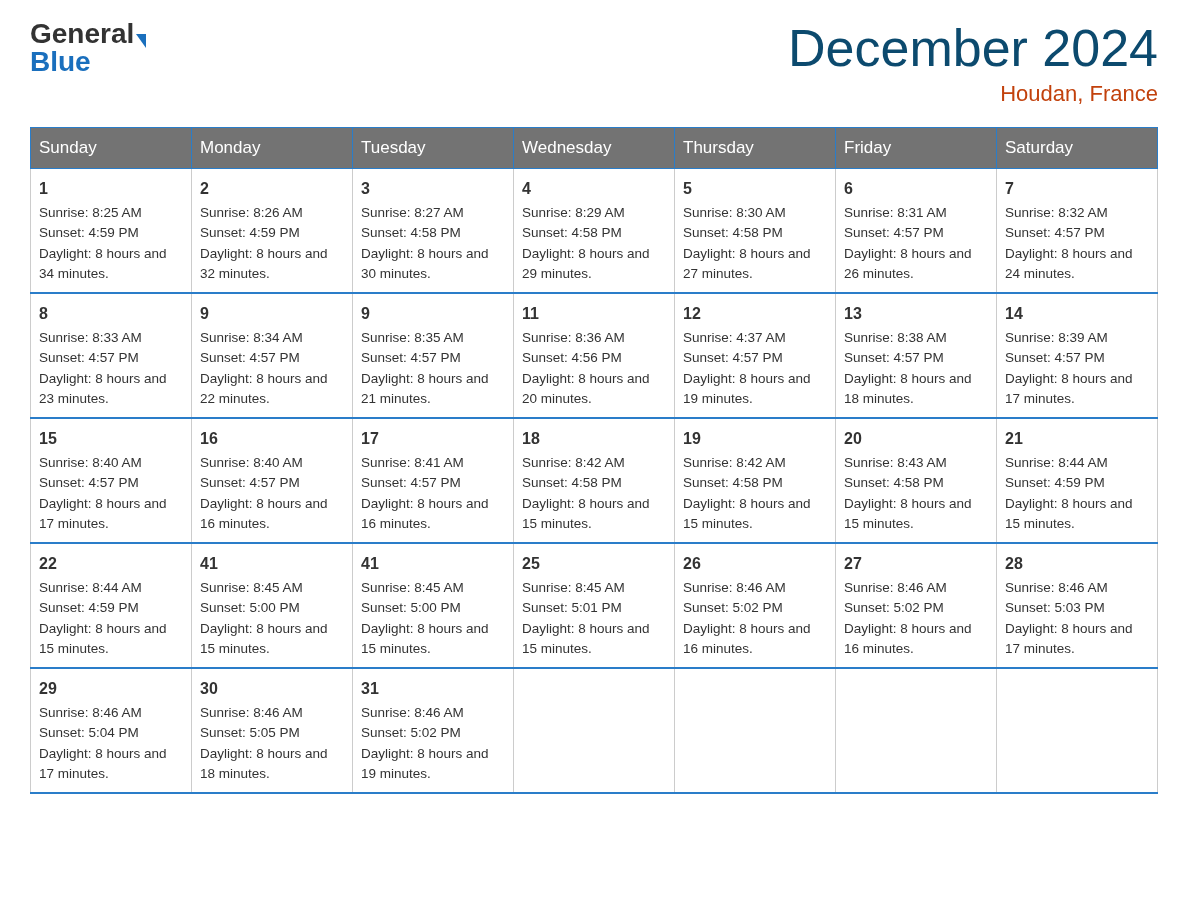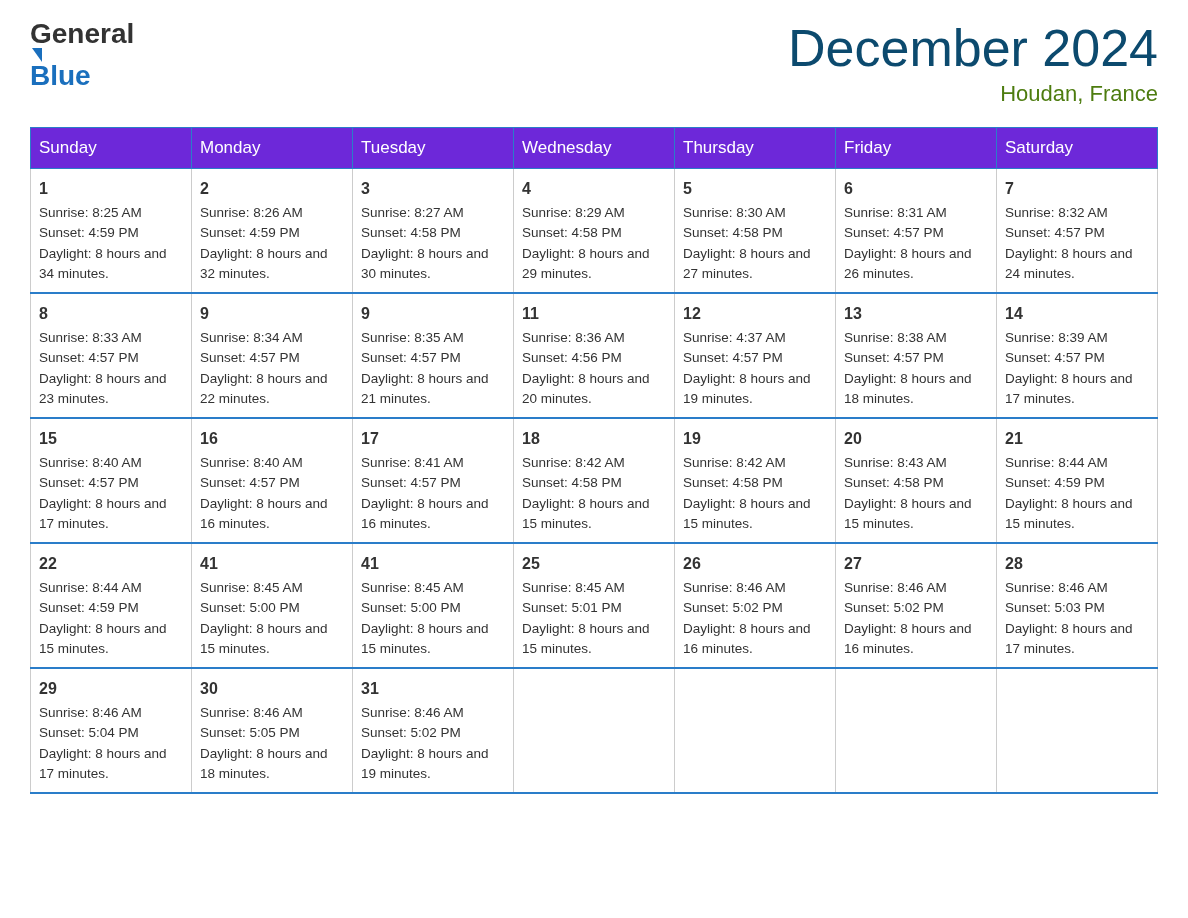--- a/index.html
+++ b/index.html
@@ -38,44 +38,43 @@
       width: 0;
       height: 0;
       border-left: 10px solid transparent;
       border-right: 0px solid transparent;
       border-top: 14px solid #1a6fbd;
       margin-left: 2px;
       vertical-align: middle;
     }
     .logo-top-row {
       display: flex;
-      align-items: flex-start;
-      flex-direction: column;
+      align-items: flex-end;
     }
     .title-area {
       text-align: right;
     }
     .month-title {
       font-size: 52px;
       font-weight: normal;
       color: #0c4a6e;
       line-height: 1.1;
     }
     .location-title {
       font-size: 22px;
-      color: #4d7c0f;
+      color: #c2410c;
       margin-top: 4px;
     }
     table {
       width: 100%;
       border-collapse: collapse;
       table-layout: fixed;
     }
     thead tr th {
-      background: #6d28d9;
+      background: #737373;
       color: #fff;
       font-size: 17px;
       font-weight: normal;
       padding: 10px 8px;
       text-align: left;
       border: 1px solid #2a7dc9;
     }
     tbody tr td {
       vertical-align: top;
       padding: 8px 8px;

